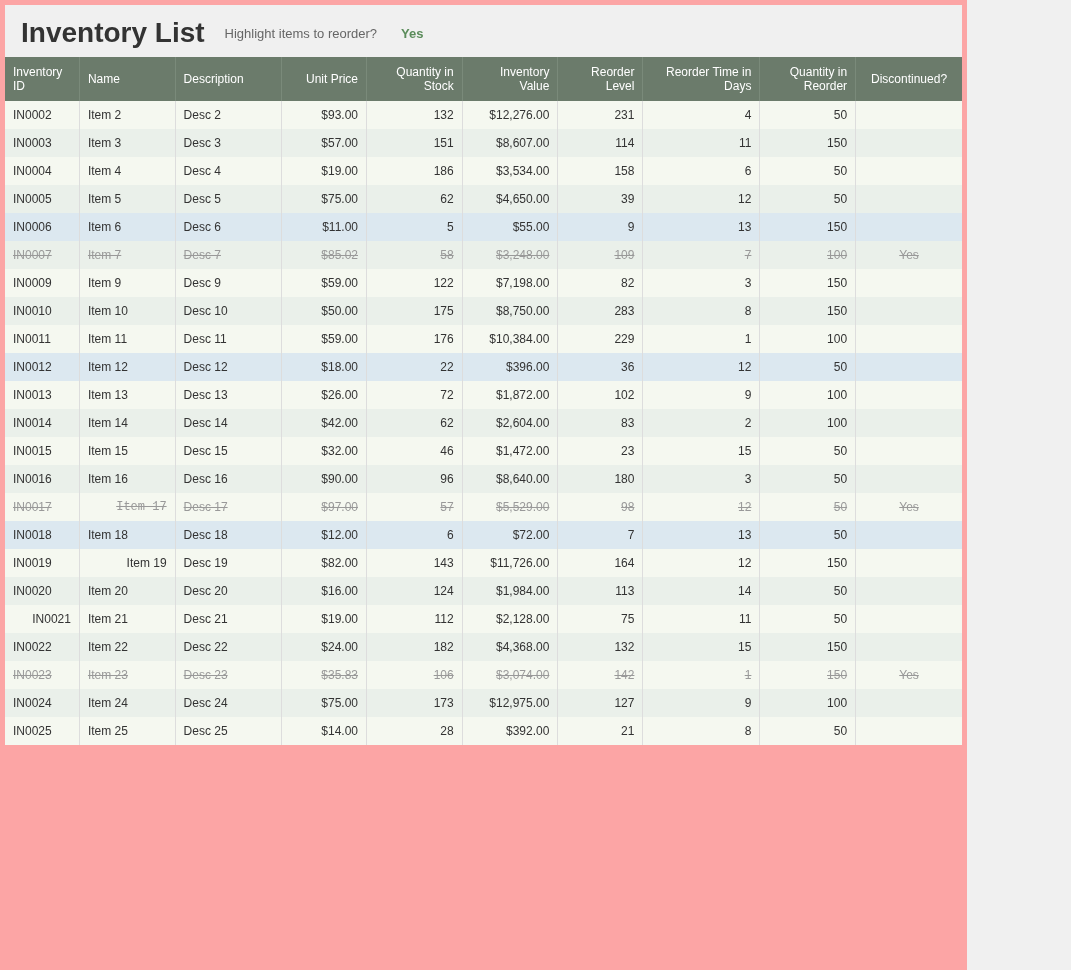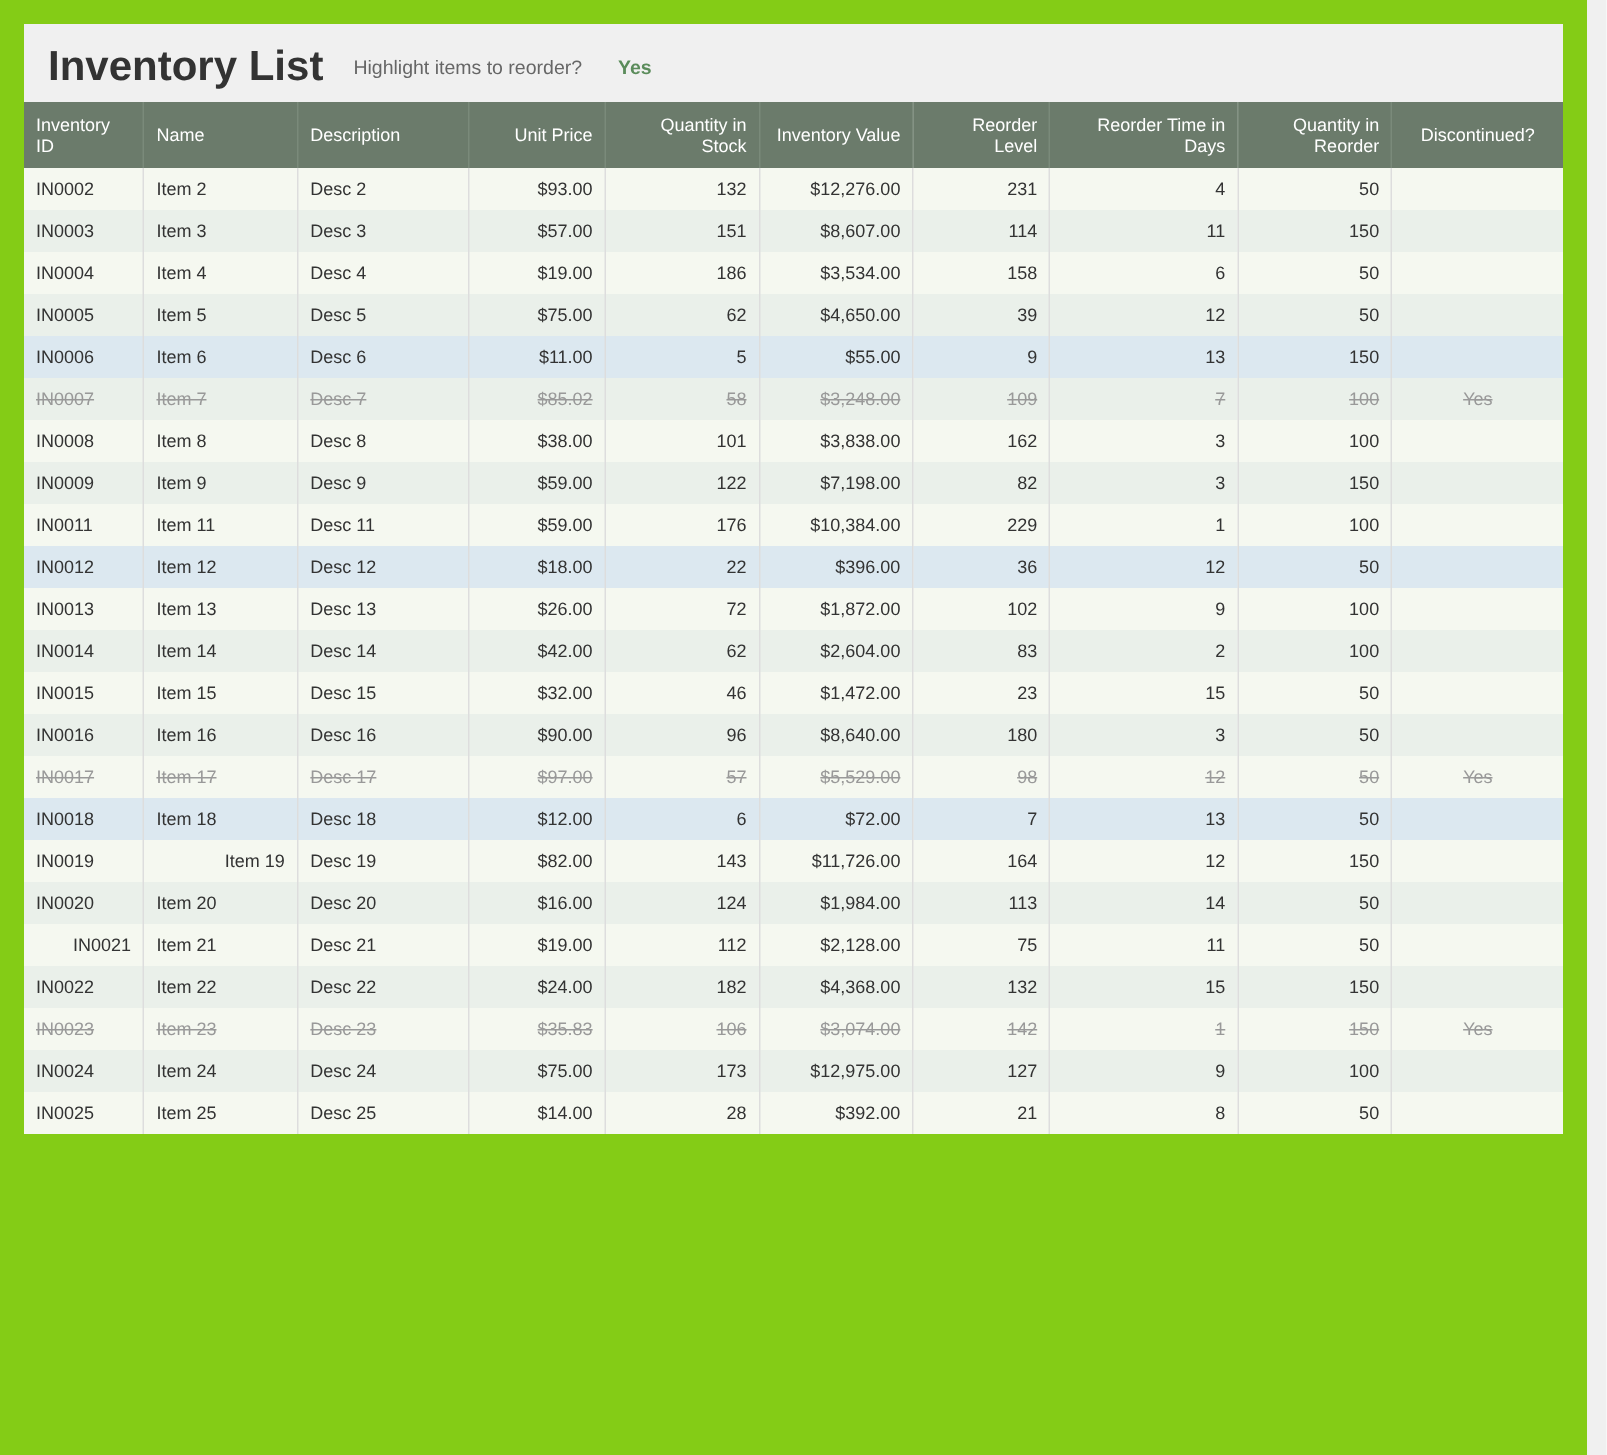--- a/index.html
+++ b/index.html
@@ -3,24 +3,24 @@
   <meta charset="utf-8">
   <style>
     * { box-sizing: border-box; margin: 0; padding: 0; }
     body {
       font-family: Arial, sans-serif;
       font-size: 13px;
       background: #f0f0f0;
       color: #333;
     }
     .page {
-      width: 1058px;
+      width: 967px;
       min-height: 970px;
-      background: #84cc16;
-      padding: 16px;
+      background: #fca5a5;
+      padding: 5px;
     }
     .header {
       padding: 12px 16px 8px 16px;
       display: flex;
       align-items: center;
       gap: 20px;
       background: #f0f0f0;
     }
     .page-title {
       font-size: 28px;
@@ -182,40 +182,40 @@
             <td class="col-desc" style="text-align: left;">Desc 7</td>
             <td class="col-price" style="text-align: right;">$85.02</td>
             <td class="col-qty-stock" style="text-align: right;">58</td>
             <td class="col-inv-value" style="text-align: right;">$3,248.00</td>
             <td class="col-reorder-level" style="text-align: right;">109</td>
             <td class="col-reorder-days" style="text-align: right;">7</td>
             <td class="col-qty-reorder" style="text-align: right;">100</td>
             <td class="col-discontinued" style="text-align: center;">Yes</td>
           </tr>
           <tr>
-            <td class="col-id" style="text-align: left;">IN0008</td>
-            <td class="col-name" style="text-align: left;">Item 8</td>
-            <td class="col-desc" style="text-align: left;">Desc 8</td>
-            <td class="col-price" style="text-align: right;">$38.00</td>
-            <td class="col-qty-stock" style="text-align: right;">101</td>
-            <td class="col-inv-value" style="text-align: right;">$3,838.00</td>
-            <td class="col-reorder-level" style="text-align: right;">162</td>
-            <td class="col-reorder-days" style="text-align: right;">3</td>
-            <td class="col-qty-reorder" style="text-align: right;">100</td>
-            <td class="col-discontinued" style="text-align: center;"></td>
-          </tr>
-          <tr>
             <td class="col-id" style="text-align: left;">IN0009</td>
             <td class="col-name" style="text-align: left;">Item 9</td>
             <td class="col-desc" style="text-align: left;">Desc 9</td>
             <td class="col-price" style="text-align: right;">$59.00</td>
             <td class="col-qty-stock" style="text-align: right;">122</td>
             <td class="col-inv-value" style="text-align: right;">$7,198.00</td>
             <td class="col-reorder-level" style="text-align: right;">82</td>
             <td class="col-reorder-days" style="text-align: right;">3</td>
+            <td class="col-qty-reorder" style="text-align: right;">150</td>
+            <td class="col-discontinued" style="text-align: center;"></td>
+          </tr>
+          <tr>
+            <td class="col-id" style="text-align: left;">IN0010</td>
+            <td class="col-name" style="text-align: left;">Item 10</td>
+            <td class="col-desc" style="text-align: left;">Desc 10</td>
+            <td class="col-price" style="text-align: right;">$50.00</td>
+            <td class="col-qty-stock" style="text-align: right;">175</td>
+            <td class="col-inv-value" style="text-align: right;">$8,750.00</td>
+            <td class="col-reorder-level" style="text-align: right;">283</td>
+            <td class="col-reorder-days" style="text-align: right;">8</td>
             <td class="col-qty-reorder" style="text-align: right;">150</td>
             <td class="col-discontinued" style="text-align: center;"></td>
           </tr>
           <tr>
             <td class="col-id" style="text-align: left;">IN0011</td>
             <td class="col-name" style="text-align: left;">Item 11</td>
             <td class="col-desc" style="text-align: left;">Desc 11</td>
             <td class="col-price" style="text-align: right;">$59.00</td>
             <td class="col-qty-stock" style="text-align: right;">176</td>
             <td class="col-inv-value" style="text-align: right;">$10,384.00</td>
@@ -279,21 +279,21 @@
             <td class="col-price" style="text-align: right;">$90.00</td>
             <td class="col-qty-stock" style="text-align: right;">96</td>
             <td class="col-inv-value" style="text-align: right;">$8,640.00</td>
             <td class="col-reorder-level" style="text-align: right;">180</td>
             <td class="col-reorder-days" style="text-align: right;">3</td>
             <td class="col-qty-reorder" style="text-align: right;">50</td>
             <td class="col-discontinued" style="text-align: center;"></td>
           </tr>
           <tr class="discontinued">
             <td class="col-id" style="text-align: left;">IN0017</td>
-            <td class="col-name" style="text-align: left;">Item 17</td>
+            <td class="col-name" style="text-align: right; font-family: Liberation Mono, monospace;">Item 17</td>
             <td class="col-desc" style="text-align: left;">Desc 17</td>
             <td class="col-price" style="text-align: right;">$97.00</td>
             <td class="col-qty-stock" style="text-align: right;">57</td>
             <td class="col-inv-value" style="text-align: right;">$5,529.00</td>
             <td class="col-reorder-level" style="text-align: right;">98</td>
             <td class="col-reorder-days" style="text-align: right;">12</td>
             <td class="col-qty-reorder" style="text-align: right;">50</td>
             <td class="col-discontinued" style="text-align: center;">Yes</td>
           </tr>
           <tr class="highlighted">

